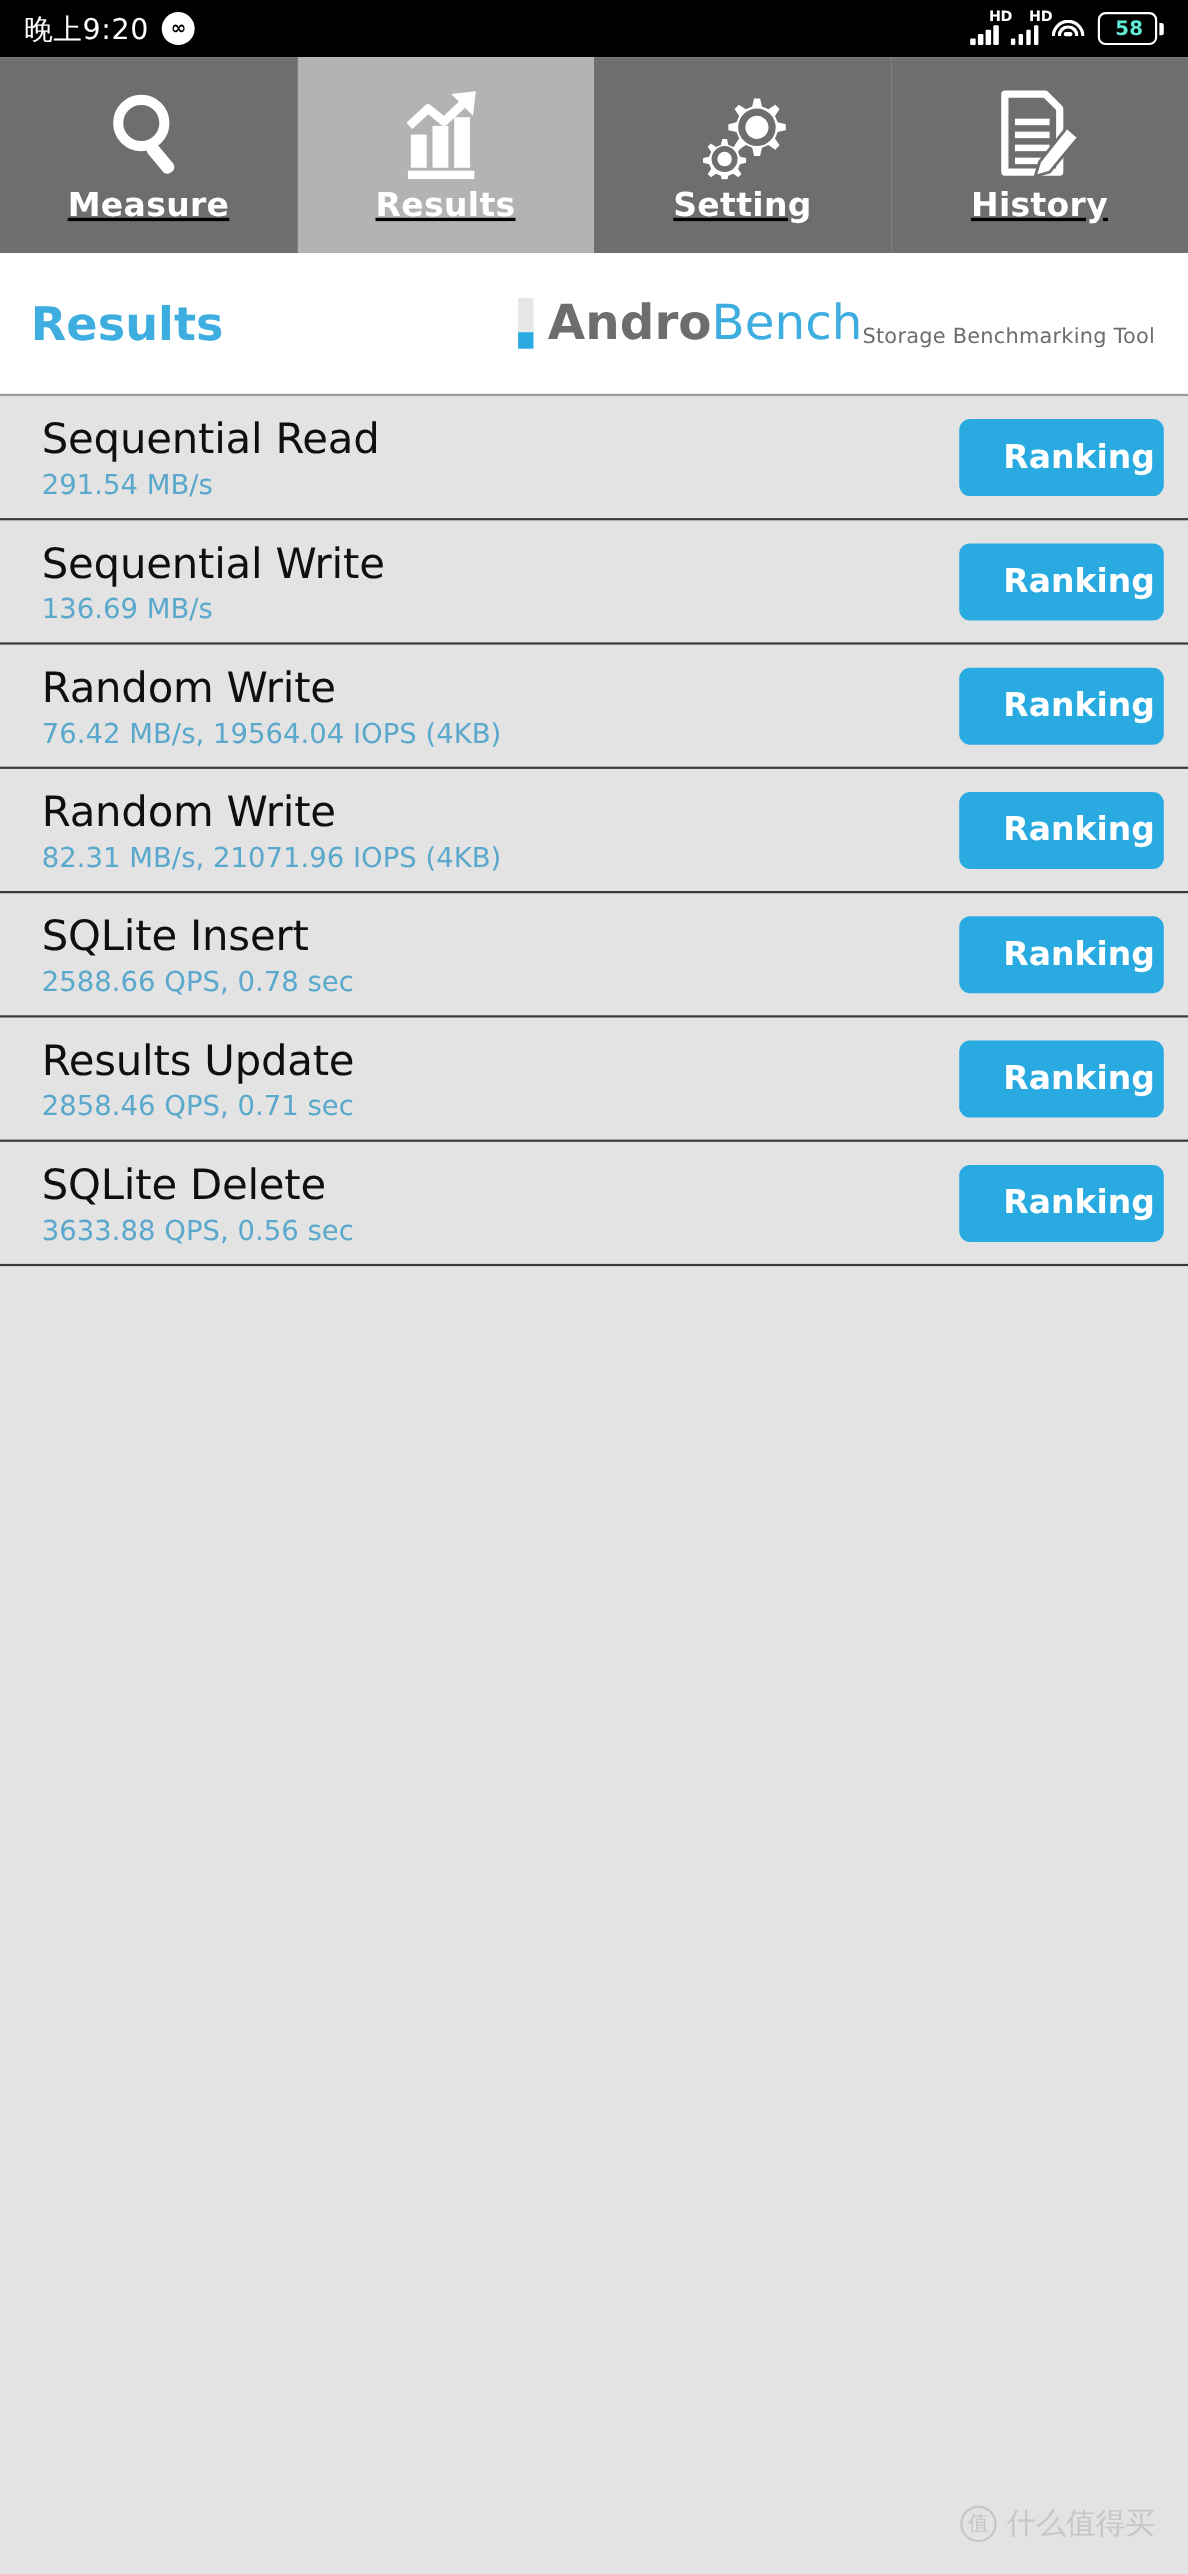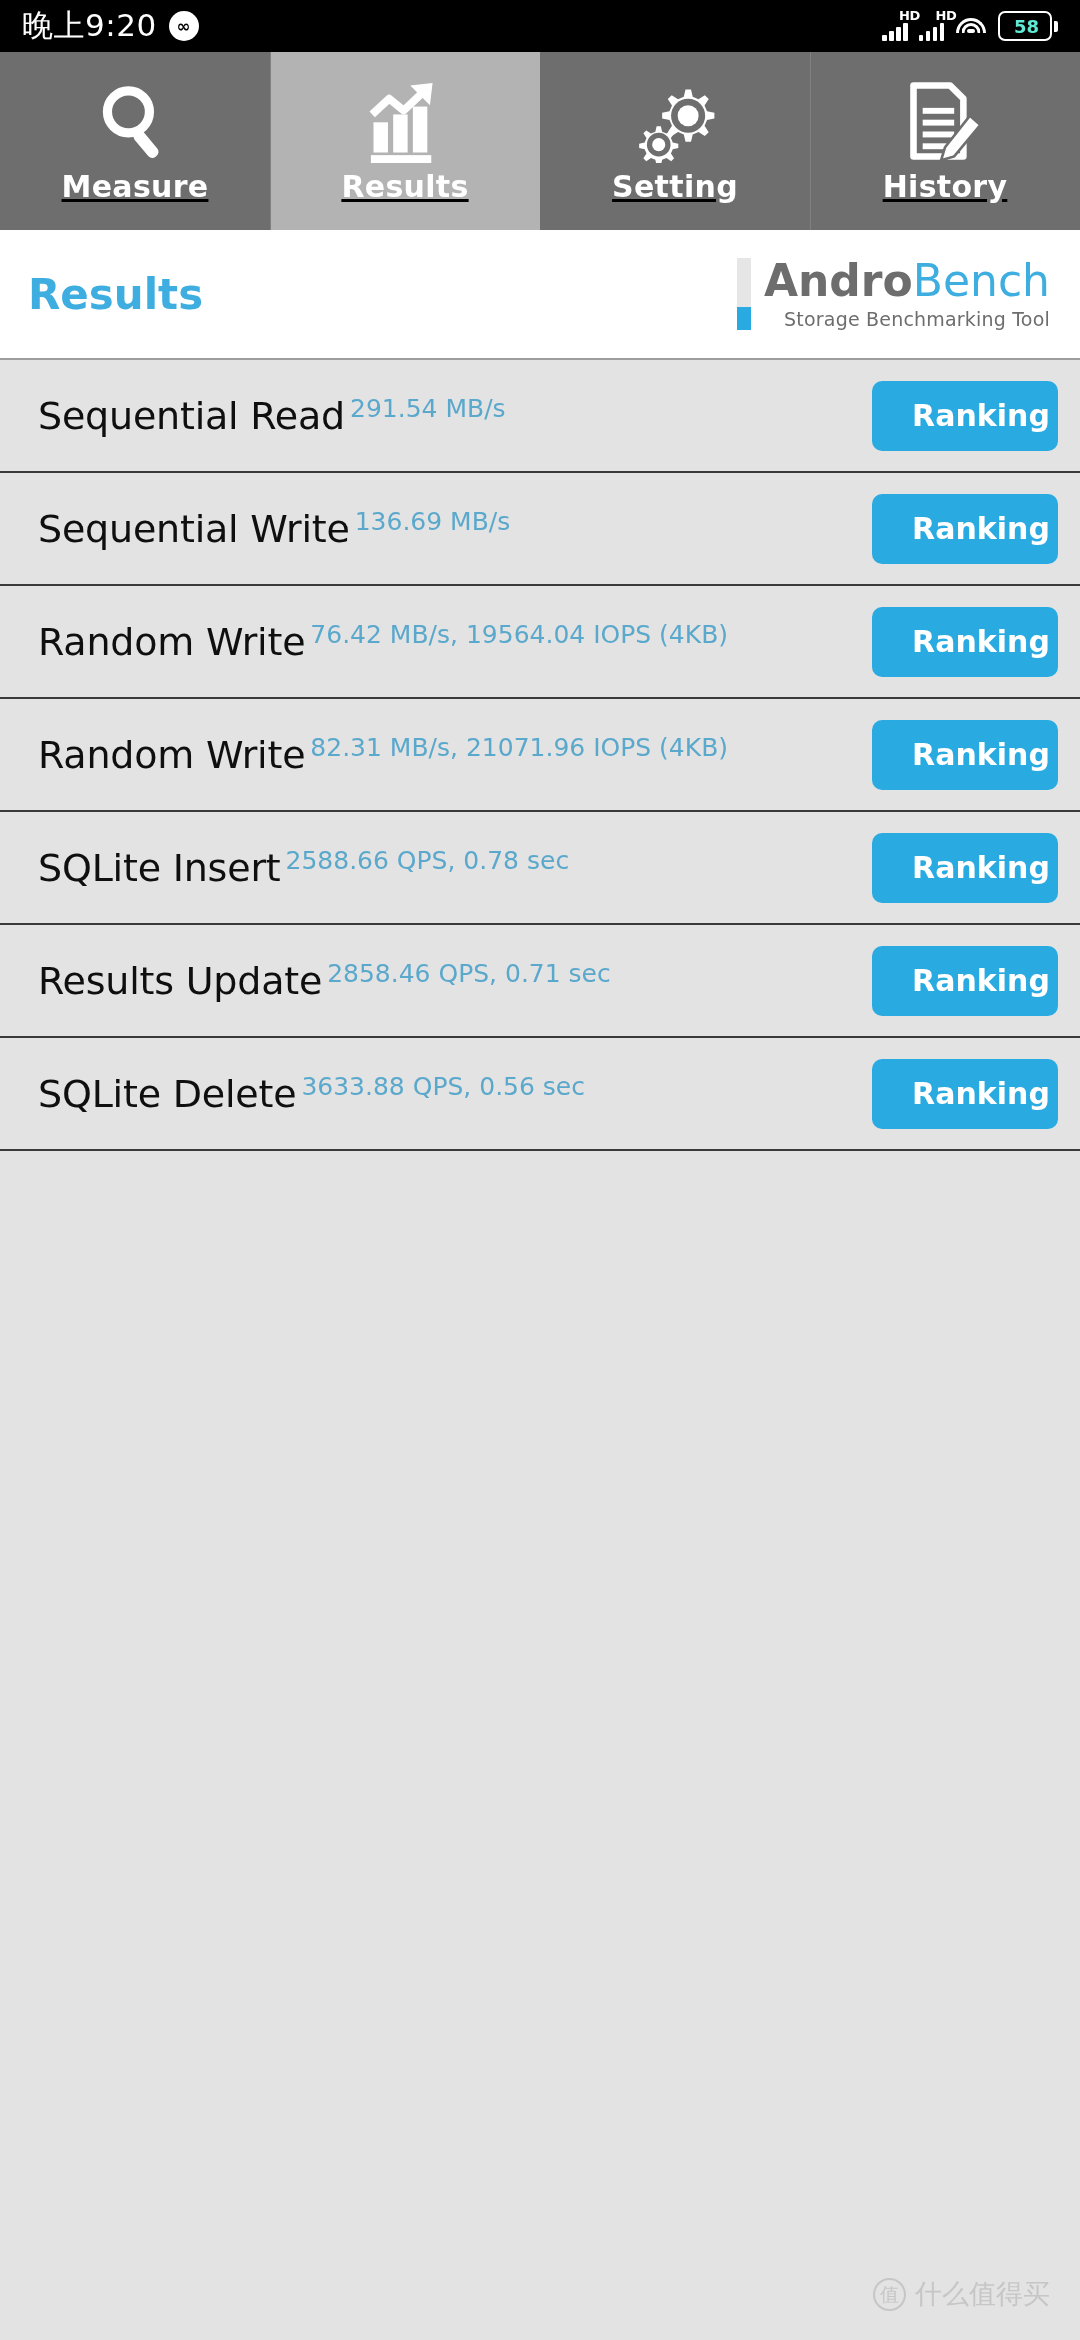--- a/index.html
+++ b/index.html
@@ -9,21 +9,21 @@
     font-family:"DejaVu Sans", sans-serif;
     overflow:hidden;
   }
   
   .statusbar {
     height:52px; background:#000; color:#fff;
     display:flex; align-items:center; justify-content:space-between;
     padding:0 22px;
   }
   .sb-left { display:flex; align-items:center; gap:12px; }
-  .sb-time { font-size:31px; font-weight:400; letter-spacing:.5px; font-family:"DejaVu Sans", sans-serif; }
+  .sb-time { font-size:26px; font-weight:400; letter-spacing:.5px; font-family:"DejaVu Sans", sans-serif; }
   .sb-appicon {
     width:30px; height:30px; border-radius:50%; background:#fff;
     display:flex; align-items:center; justify-content:center;
     color:#000; font-size:17px; font-weight:700; line-height:1;
   }
   .sb-right { display:flex; align-items:flex-end; gap:11px; }
   .sig { position:relative; display:flex; align-items:flex-end; height:30px; }
   .sig .hd {
     position:absolute; top:-2px; left:17px;
     font-size:13px; font-weight:700; line-height:1; letter-spacing:-.3px;
@@ -76,38 +76,38 @@
     border-bottom:2px solid #9c9c9c;
   }
   .page-title {
     color:#3eaee0; font-size:42px; font-weight:700;
     font-family:"DejaVu Sans", sans-serif;
   }
   .brand { display:flex; align-items:stretch; gap:13px; }
   .brand-bar { width:14px; display:flex; flex-direction:column; }
   .brand-bar .top { flex:2.1; background:#e6e6e6; }
   .brand-bar .bot { flex:1; background:#29abe2; }
-  .brand-text { display:flex; flex-direction:column; align-items:flex-end; justify-content:space-between; }
+  .brand-text { display:flex; flex-direction:row; align-items:flex-end; justify-content:space-between; }
   .brand-name { font-size:44px; line-height:1.05; font-family:"DejaVu Sans", sans-serif; }
   .brand-name .g { color:#6d6d6d; font-weight:700; }
   .brand-name .b { color:#3eaee0; font-weight:400; }
   .brand-sub {
     font-size:19px; color:#6d6d6d; margin-top:4px;
     font-family:"DejaVu Sans", sans-serif; letter-spacing:.2px;
   }
 
   
   .list { background:#e3e3e3; }
   .row {
     height:113px; position:relative;
     display:flex; align-items:center; justify-content:space-between;
     padding:0 22px 0 38px;
     border-bottom:2px solid #3a3a3a;
   }
-  .row-texts { display:flex; flex-direction:row; gap:5px; }
+  .row-texts { display:flex; flex-direction:column; gap:5px; }
   .row-title {
     font-size:38px; color:#0f0f0f; font-weight:400;
     font-family:"DejaVu Sans", sans-serif; letter-spacing:-.2px;
   }
   .row-value {
     font-size:25px; color:#5aa8cc;
     font-family:"DejaVu Sans", sans-serif;
   }
   .ranking-btn {
     background:#29abe2; color:#fff; border:none;

